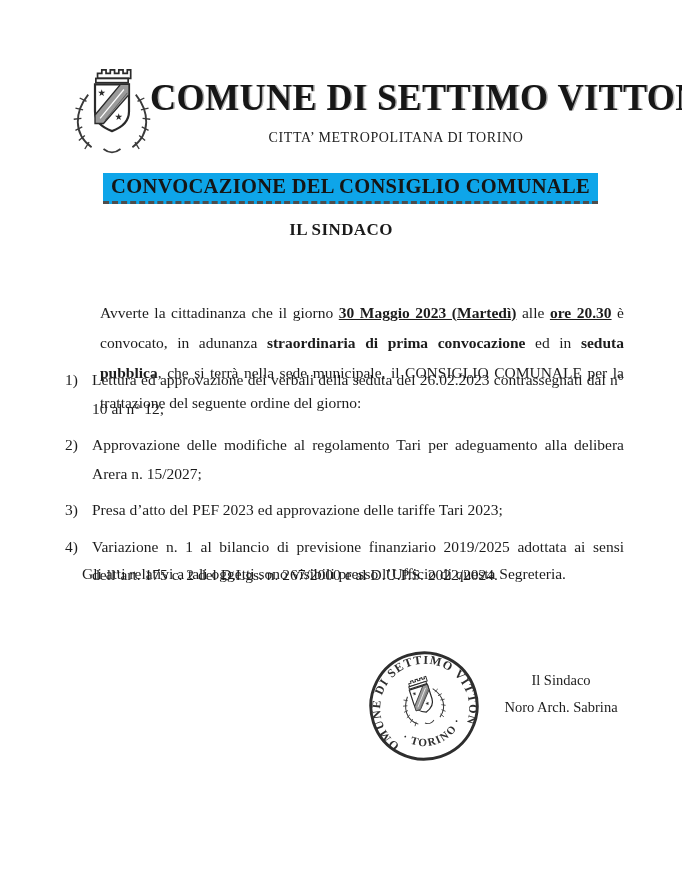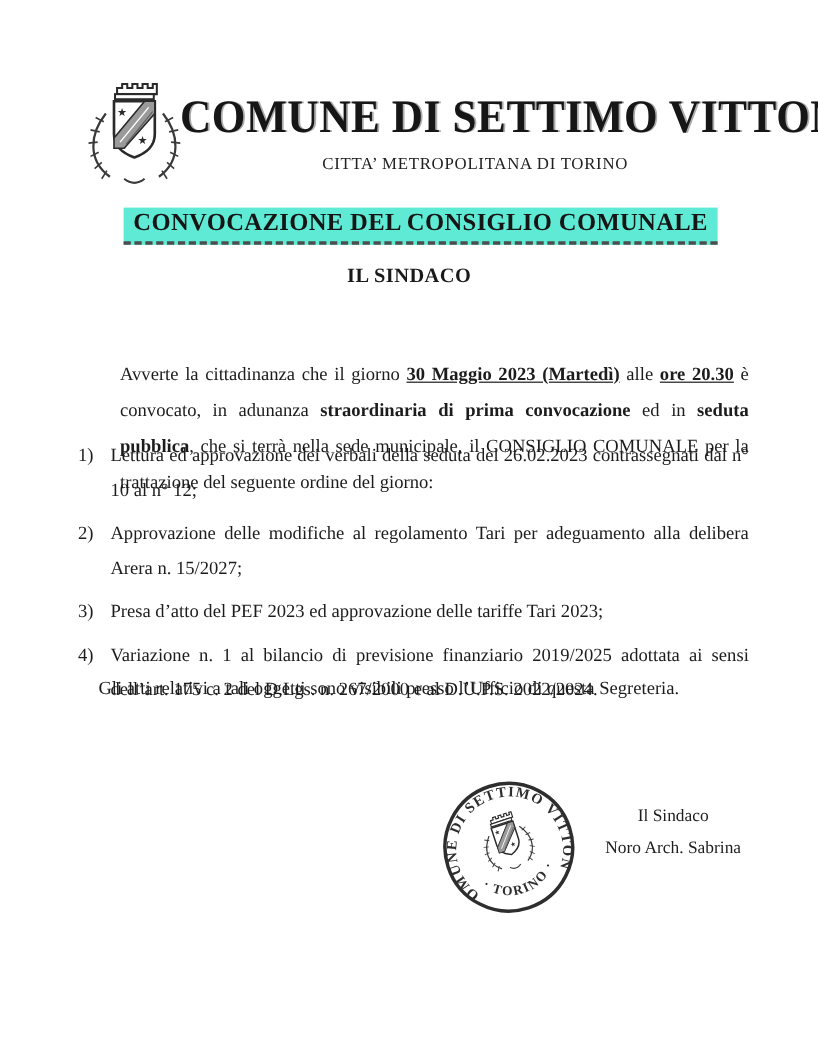--- a/index.html
+++ b/index.html
@@ -17,21 +17,21 @@
   .masthead{position:absolute;left:150px;right:40px;top:74px;text-align:center;}
   .masthead-title{
     font-size:36px;font-weight:bold;letter-spacing:.5px;white-space:nowrap;
     color:#161616;text-shadow:1.5px 0 0 rgba(70,70,70,.45);
     transform:scaleY(1.08);transform-origin:top center;
   }
   .masthead-sub{margin-top:14px;font-size:14px;letter-spacing:.6px;color:#222;text-align:center;}
   
   .notice-bar{
     position:absolute;left:103px;right:84px;top:173px;
-    background:#5eead4;text-align:center;padding:2px 4px 3px;
+    background:#0ea5e9;text-align:center;padding:2px 4px 3px;
     border-bottom:3px dashed #4d4d4d;
   }
   .notice-bar span{font-size:20.5px;font-weight:bold;letter-spacing:.3px;color:#151515;}
   .sindaco-heading{
     position:absolute;left:0;right:0;top:220px;text-align:center;
     font-size:17px;font-weight:bold;letter-spacing:.4px;color:#1a1a1a;
   }
   
   .body-par{
     position:absolute;left:65px;right:58px;top:282px;

